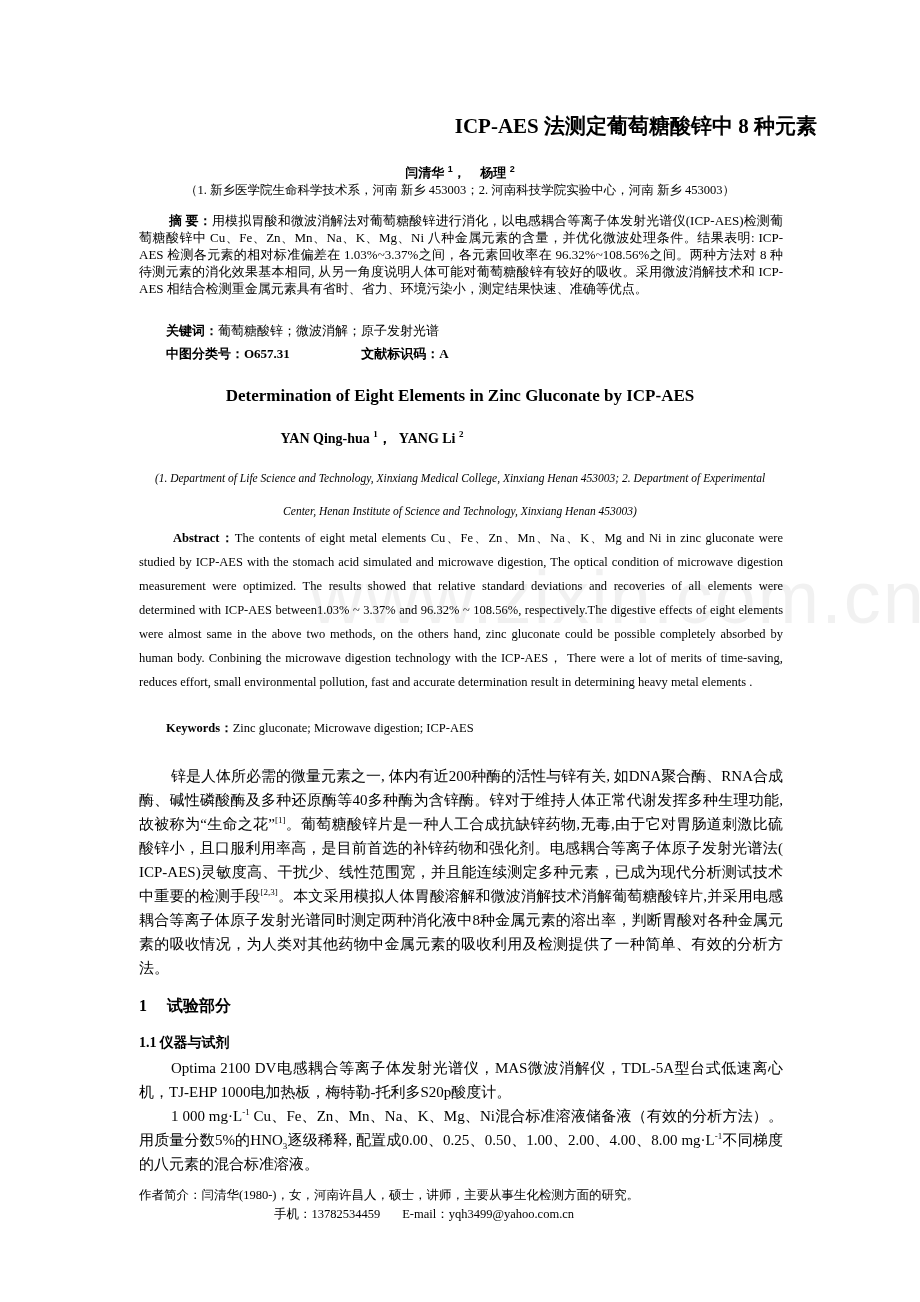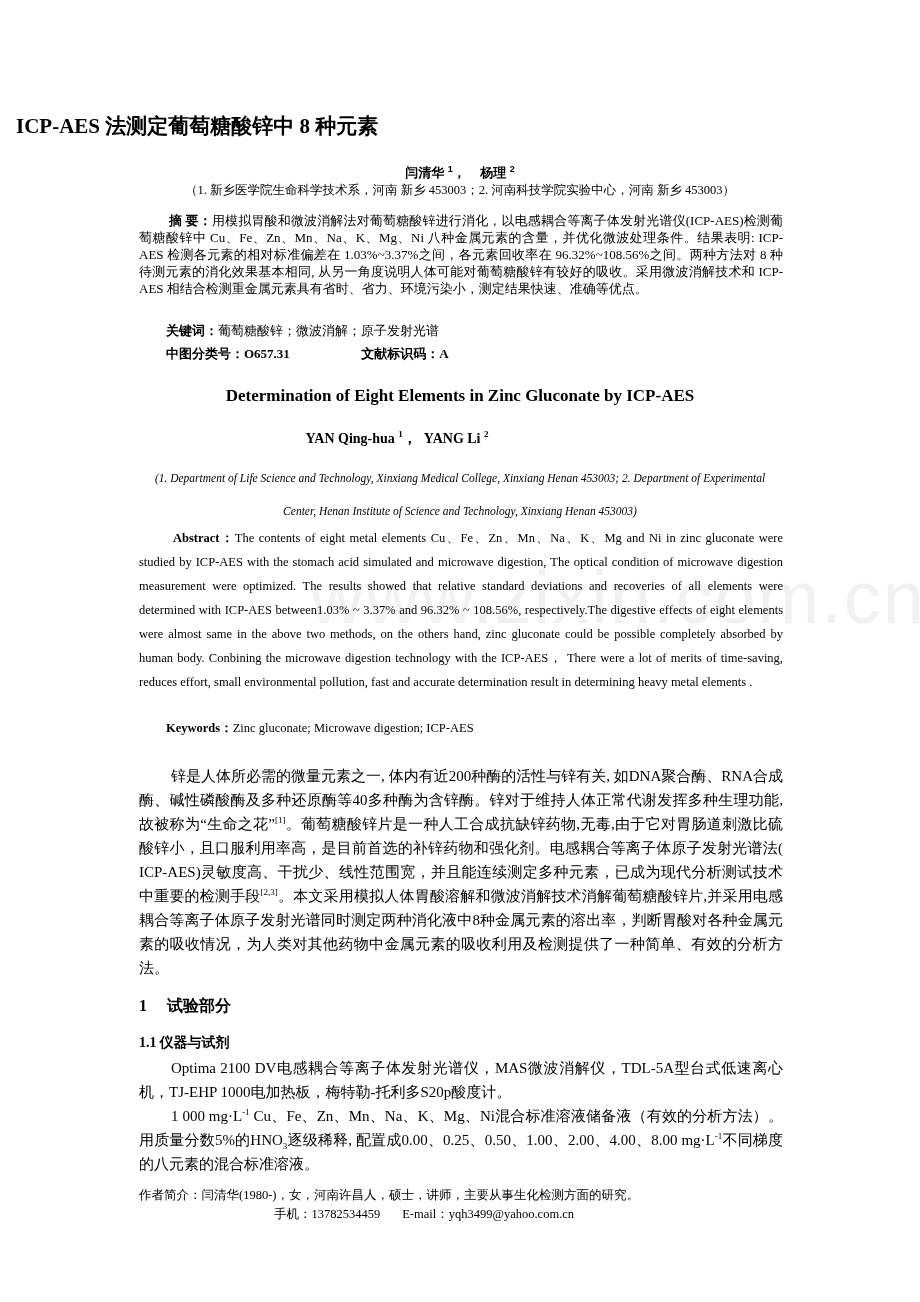--- a/index.html
+++ b/index.html
@@ -1,29 +1,29 @@
 <!DOCTYPE html>
 <html><head>
 <meta charset="utf-8">
 <style>
   html, body { margin: 0; padding: 0; background: #ffffff; }
   body { width: 920px; height: 1302px; position: relative; overflow: hidden; color: #000; }
   .page { position: absolute; left: 0; top: 0; width: 920px; height: 1302px; }
   .abs { position: absolute; }
-  .title-cn { top: 112px; left: 16px; width: 808px; text-align: left; font-size: 21px; font-weight: bold; font-family: "Liberation Serif", "DejaVu Sans", serif; }
+  .title-cn { top: 112px; left: 9px; width: 808px; text-align: right; font-size: 21px; font-weight: bold; font-family: "Liberation Serif", "DejaVu Sans", serif; }
   .authors-cn { top: 164px; left: 0; width: 920px; text-align: center; font-size: 13px; font-weight: bold; font-family: Liberation Sans, sans-serif; }
   .affil-cn { top: 182px; left: 0; width: 920px; text-align: center; font-size: 12.5px; font-family: "Liberation Serif", "DejaVu Serif", serif; }
   .abstract-cn { top: 212px; left: 139px; width: 644px; font-size: 13px; line-height: 17px; text-align: justify; font-family: "Liberation Serif", "DejaVu Serif", serif; text-indent: 30px; }
   .abstract-cn .label { font-weight: bold; }
   .kw-cn { top: 322px; left: 166px; font-size: 13px; font-family: "Liberation Serif", "DejaVu Serif", serif; }
   .cls-cn { top: 345px; left: 166px; font-size: 13px; font-family: "Liberation Serif", "DejaVu Serif", serif; font-weight: bold; }
   .cls-cn .doc { margin-left: 68px; }
   .b { font-weight: bold; }
   .title-en { top: 386px; left: 0; width: 920px; text-align: center; font-size: 17px; font-weight: bold; font-family: "Liberation Serif", serif; }
-  .authors-en { top: 430px; left: 0; width: 744px; text-align: center; font-size: 14px; font-weight: bold; font-family: "Liberation Serif", serif; padding-left: 25px; }
+  .authors-en { top: 430px; left: 0; width: 744px; text-align: center; font-size: 14px; font-weight: bold; font-family: "Liberation Serif", serif; }
   .affil-en { top: 462px; left: 0; width: 920px; text-align: center; font-size: 11.5px; font-style: italic; font-family: "Liberation Serif", serif; line-height: 33px; }
   .abstract-en { top: 526px; left: 139px; width: 644px; font-size: 12.5px; line-height: 24px; text-align: justify; font-family: "Liberation Serif", serif; text-indent: 34px; }
   .kw-en { top: 720px; left: 166px; font-size: 12.5px; font-family: "Liberation Serif", serif; }
   .body-intro { top: 764px; left: 139px; width: 644px; font-size: 15px; line-height: 24px; text-align: justify; font-family: "Liberation Serif", "DejaVu Serif", serif; text-indent: 32px; }
   sup { font-size: 9px; vertical-align: super; line-height: 0; }
   sub { font-size: 9px; vertical-align: sub; line-height: 0; }
   .h1 { top: 996px; left: 139px; font-size: 16px; font-weight: bold; font-family: "Liberation Serif", "DejaVu Sans", serif; }
   .h1 .num { margin-right: 20px; }
   .h2 { top: 1034px; left: 139px; font-size: 14px; font-weight: bold; font-family: "Liberation Serif", "DejaVu Sans", serif; }
   .h2 .num { margin-right: 3px; }

